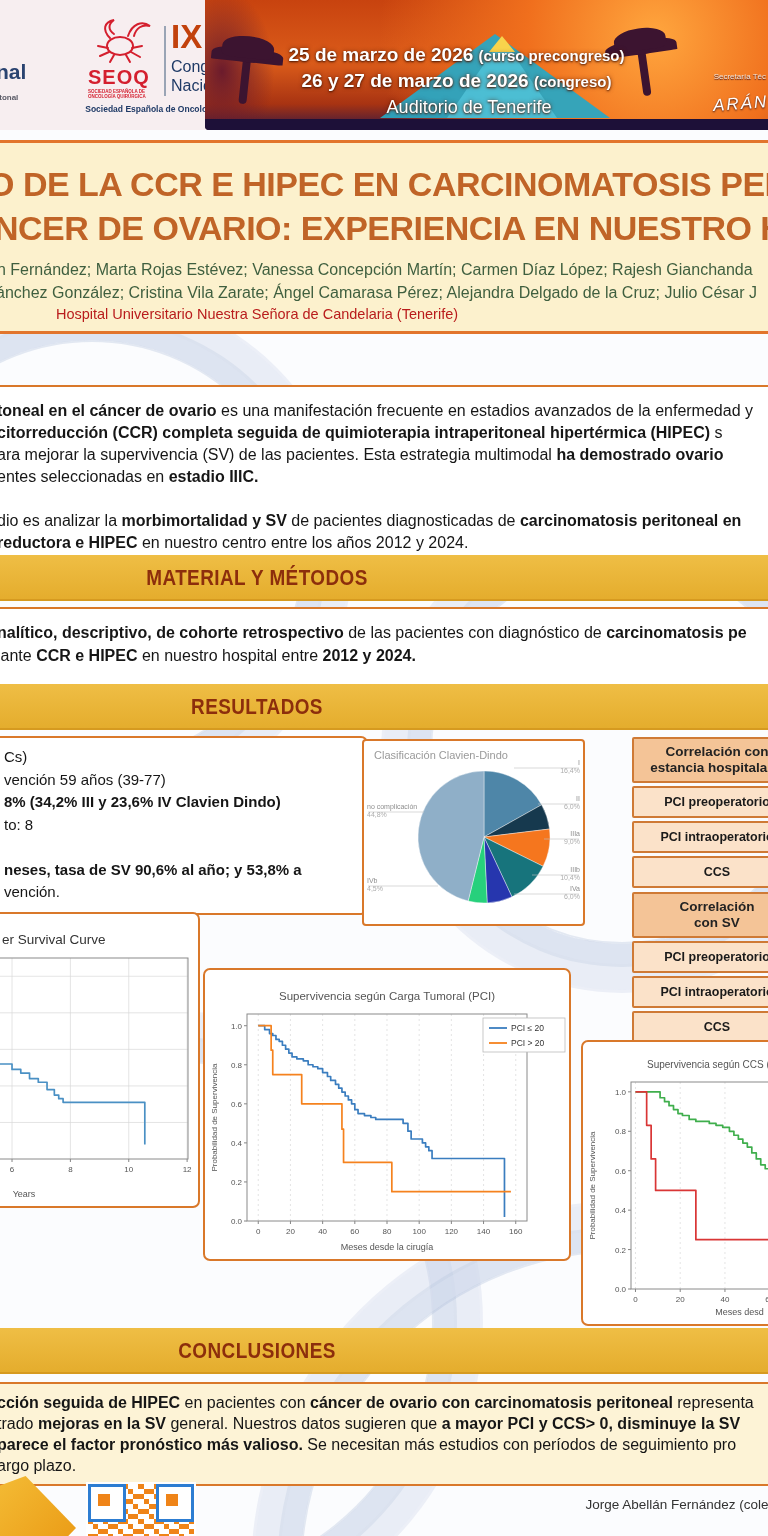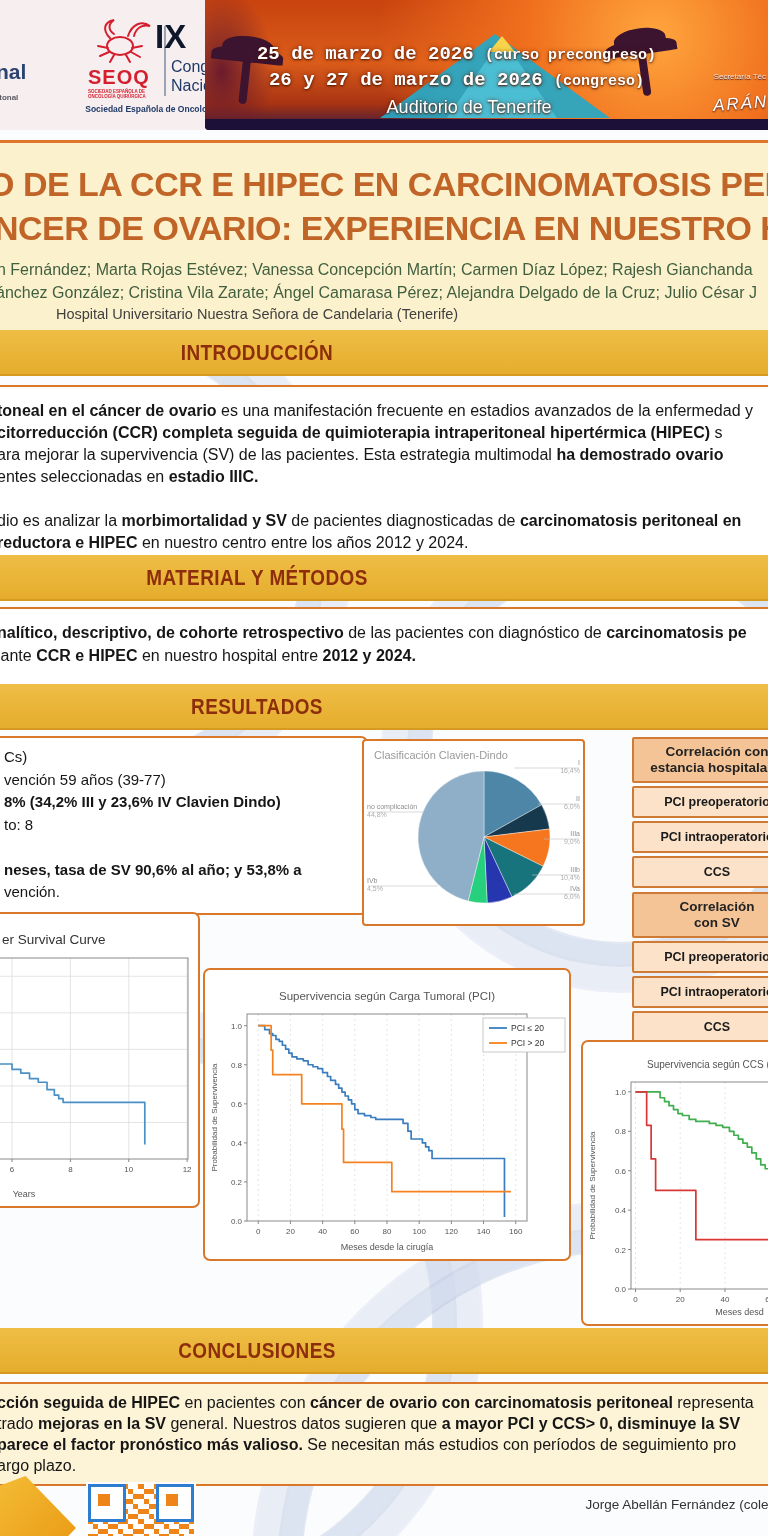--- a/index.html
+++ b/index.html
@@ -14,21 +14,21 @@
 
   
   .hdr{position:absolute;left:0;top:0;width:768px;height:130px;background:#f7eef0;}
   .frag-nal{position:absolute;left:-4px;top:60px;font-size:21px;font-weight:700;color:#2a4370;}
   .frag-itonal{position:absolute;left:-3px;top:93px;font-size:8px;font-weight:700;color:#5a5a66;}
   .seoq{position:absolute;left:70px;top:10px;width:138px;height:116px;}
   .seoq svg{position:absolute;left:22px;top:6px;}
   .seoq-acr{position:absolute;left:18px;top:56px;font-size:20px;font-weight:700;color:#d41f2e;letter-spacing:1px;}
   .seoq-sub{position:absolute;left:18px;top:79px;width:72px;font-size:4.5px;font-weight:700;color:#d41f2e;line-height:1.2;}
   .seoq-div{position:absolute;left:94px;top:16px;width:2px;height:70px;background:#9aa4b5;}
-  .seoq-ix{position:absolute;left:85px;top:8px;font-size:33px;font-weight:700;color:#0f172a;}
+  .seoq-ix{position:absolute;left:101px;top:8px;font-size:33px;font-weight:700;color:#c2410c;}
   .seoq-c1{position:absolute;left:101px;top:48px;font-size:16px;color:#1f3a66;}
   .seoq-c2{position:absolute;left:101px;top:67px;font-size:16px;color:#1f3a66;}
   .seoq-soc{position:absolute;left:-10px;top:94px;width:230px;text-align:center;font-size:8.5px;font-weight:700;color:#1f3a66;}
   .banner{position:absolute;left:205px;top:0;width:563px;height:130px;overflow:hidden;border-radius:0 0 0 4px;
     background:
       radial-gradient(circle at 80% 28%, #ffa63e 0%, #f06f1d 28%, rgba(240,111,29,0) 60%),
       radial-gradient(ellipse 70px 110px at 3% 55%, #6b1b2c 0%, rgba(107,27,44,0) 75%),
       radial-gradient(ellipse 90px 120px at 98% 60%, #47173a 0%, rgba(71,23,58,0) 75%),
       linear-gradient(180deg,#c8430f 0%,#db5c1a 48%,#a83312 80%,#571f33 94%,#1d1038 100%);}
   .mountain{position:absolute;left:31%;bottom:12px;width:0;height:0;
@@ -36,36 +36,36 @@
   .mountain2{position:absolute;left:43%;bottom:12px;width:0;height:0;
     border-left:55px solid transparent;border-right:55px solid transparent;border-bottom:80px solid #53c4da;opacity:.8;}
   .peak{position:absolute;left:calc(43% + 42px);bottom:78px;width:0;height:0;
     border-left:13px solid transparent;border-right:13px solid transparent;border-bottom:16px solid #f8d44c;}
   .bstrip{position:absolute;left:0;right:0;bottom:0;height:11px;background:#1d1038;}
   .palm{position:absolute;width:8px;height:52px;background:#3c1430;border-radius:4px;transform:rotate(6deg);}
   .palm:before{content:"";position:absolute;left:-22px;top:-16px;width:52px;height:22px;background:#3c1430;
     border-radius:50% 50% 20% 20%;box-shadow:-14px 8px 0 -4px #3c1430,14px 8px 0 -4px #3c1430;}
   .b-text{position:absolute;left:0;right:60px;top:42px;text-align:center;color:#fff;
     text-shadow:0 1px 2px rgba(70,20,0,.9),0 0 4px rgba(90,25,0,.7);}
-  .b-l1,.b-l2{font-size:19px;font-weight:700;line-height:25px;font-family:Liberation Mono, monospace;}
+  .b-l1,.b-l2{font-size:19px;font-weight:700;line-height:25px;}
   .b-note{font-size:15px;}
   .b-venue{font-size:18px;font-weight:400;line-height:26px;padding-left:25px;}
   .b-secr{position:absolute;right:2px;top:72px;font-size:8px;color:#f3e6da;text-shadow:0 1px 1px #40101a;}
   .b-aran{position:absolute;right:0px;top:94px;font-size:17px;color:#fff;font-style:italic;letter-spacing:2px;
     transform:rotate(-4deg);text-shadow:0 1px 2px #30101a;}
 
   
   .title-box{position:absolute;left:0;top:140px;width:768px;height:188px;background:#fcf1cd;
     border-top:3px solid #e2752c;border-bottom:3px solid #e2752c;overflow:hidden;}
   .t-line{position:absolute;white-space:nowrap;font-weight:700;font-size:34px;color:#c06427;letter-spacing:-0.5px;}
   .t1{left:-12px;top:22px;} .t2{left:-6px;top:66px;}
   .au{position:absolute;white-space:nowrap;font-size:16px;color:#3f5f3f;}
   .au1{left:-3px;top:118px;} .au2{left:-4px;top:141px;}
   .aff{position:absolute;left:257px;top:163px;transform:translateX(-50%);white-space:nowrap;
-    font-size:14.5px;color:#404040;}
+    font-size:14.5px;color:#b91c1c;}
 
   
   .bar{position:absolute;left:0;width:768px;height:46px;background:linear-gradient(180deg,#efbe45,#e4ac2c);
     box-shadow:inset 0 -2px 0 #d69a20;}
   .bar span{position:absolute;left:257px;top:0;line-height:46px;transform:translateX(-50%) scaleX(.86);
     font-size:22px;font-weight:700;color:#8c2e0c;letter-spacing:.5px;white-space:nowrap;}
   .bar-intro{top:330px;} .bar-methods{top:555px;padding-left:33px;} .bar-results{top:684px;} .bar-concl{top:1328px;}
 
   
   .txt-box{position:absolute;left:0;width:768px;background:#fff;
@@ -174,23 +174,20 @@
   </div>
 
   <div class="title-box">
     <div class="t-line t1">O DE LA CCR E HIPEC EN CARCINOMATOSIS PERI</div>
     <div class="t-line t2">NCER DE OVARIO: EXPERIENCIA EN NUESTRO HO</div>
     <div class="au au1">n Fernández; Marta Rojas Estévez; Vanessa Concepción Martín; Carmen Díaz López; Rajesh Gianchanda</div>
     <div class="au au2">ánchez González; Cristina Vila Zarate; Ángel Camarasa Pérez; Alejandra Delgado de la Cruz; Julio César J</div>
     <div class="aff">Hospital Universitario Nuestra Señora de Candelaria (Tenerife)</div>
   </div>
 
-  <div class="bar bar-intro">
-    <span>INTRODUCCIÓN</span>
-  </div>
   <div class="txt-box box-intro">
       <div class="tline"><span class="b">toneal en el cáncer de ovario</span><span> es una manifestación frecuente en estadios avanzados de la enfermedad y</span></div>
       <div class="tline"><span> </span><span class="b">citorreducción (CCR) completa seguida de quimioterapia intraperitoneal hipertérmica (HIPEC)</span><span> s</span></div>
       <div class="tline"><span>ara mejorar la supervivencia (SV) de las pacientes. Esta estrategia multimodal </span><span class="b">ha demostrado ovario</span></div>
       <div class="tline"><span>entes seleccionadas en </span><span class="b">estadio IIIC.</span></div>
       <div class="tline">&nbsp;</div>
       <div class="tline"><span>dio es analizar la </span><span class="b">morbimortalidad y SV</span><span> de pacientes diagnosticadas de </span><span class="b">carcinomatosis peritoneal en</span></div>
       <div class="tline"><span class="b">reductora e HIPEC</span><span> en nuestro centro entre los años 2012 y 2024.</span></div>
     </div>
 

